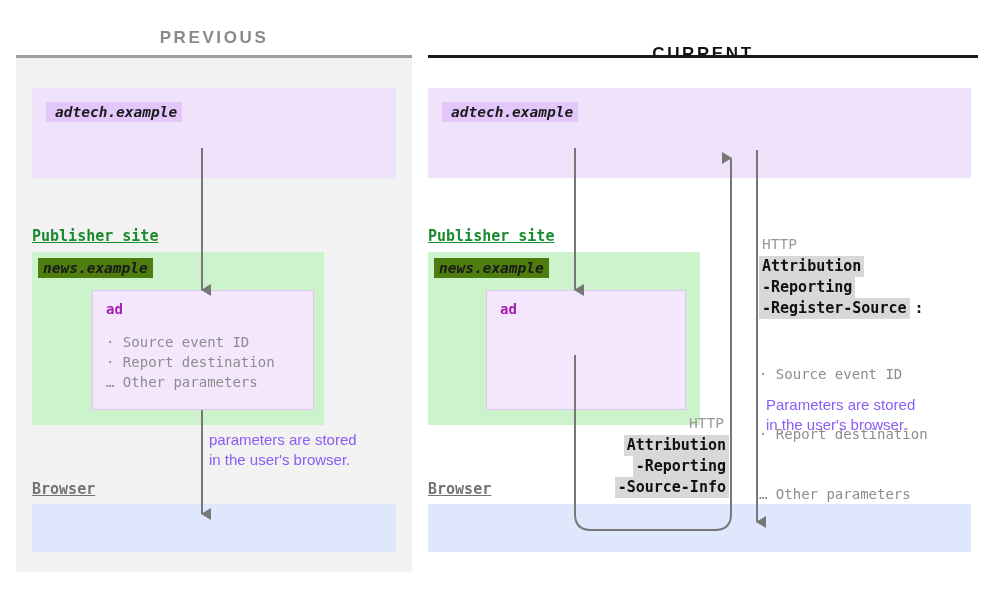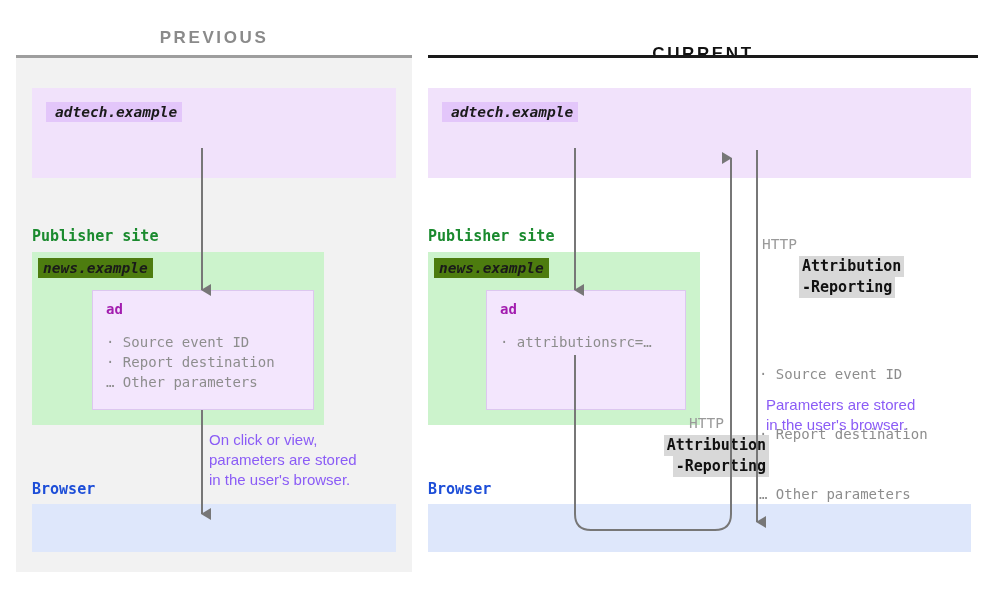--- a/index.html
+++ b/index.html
@@ -51,23 +51,24 @@
   }
   .badge-adtech{background:#e3c6fa;padding-left:9px;}
   .badge-news{background:#4d7c0f;}
 
   .zone-label{
     position:absolute;
     font-family:"DejaVu Sans Mono","Liberation Mono",monospace;
     font-size:15px;
     font-weight:bold;
     white-space:nowrap;
+    text-decoration:underline;
   }
   .label-publisher{color:#1a8a2e;}
-  .label-browser{color:#1d4ed8;}
+  .label-browser{color:#737373;}
 
   
   .adcard{
     position:absolute;
     box-sizing:border-box;
     background:#f3e6fd;
     border:1px solid #dcc7ef;
   }
   .ad-title{
     position:absolute;
@@ -98,21 +99,21 @@
   }
 
   
   .http-word{
     position:absolute;
     font-family:"DejaVu Sans Mono","Liberation Mono",monospace;
     font-size:14.5px;
     color:#9a9a9a;
     white-space:nowrap;
   }
-  .http-block{position:absolute;white-space:nowrap;padding-left:40px;}
+  .http-block{position:absolute;white-space:nowrap;}
   .http-block .hl{
     display:inline-block;
     font-family:"DejaVu Sans Mono","Liberation Mono",monospace;
     font-size:15px;
     font-weight:bold;
     color:#111111;
     background:#d8d8d8;
     padding:1px 3px;
   }
   .http-block .colon{
@@ -161,62 +162,64 @@
 
     <div class="adcard" style="left:76px;top:232px;width:222px;height:120px;"></div>
     <div class="ad-title" style="left:90px;top:243px;">ad</div>
     <div class="ad-list" style="left:90px;top:274px;">
       <div>· Source event ID</div>
       <div>· Report destination</div>
       <div>… Other parameters</div>
     </div>
 
     <div class="note" style="left:193px;top:372px;">
-      <div>On click or view,</div>
       <div>parameters are stored</div>
       <div>in the user's browser.</div>
     </div>
 
     <div class="zone-label label-browser" style="left:16px;top:422px;">Browser</div>
     <div class="zone zone-browser" style="left:16px;top:446px;width:364px;height:48px;"></div>
   </div>
 
   <div class="panel" id="panel-curr">
 
     <div class="zone zone-adtech" style="left:0px;top:30px;width:543px;height:90px;"></div>
     <div class="badge badge-adtech" style="left:14px;top:44px;">adtech.example</div>
 
     <div class="zone-label label-publisher" style="left:0px;top:169px;">Publisher site</div>
 
     <div class="zone zone-publisher" style="left:0px;top:194px;width:272px;height:173px;"></div>
     <div class="badge badge-news" style="left:6px;top:200px;">news.example</div>
 
     <div class="adcard" style="left:58px;top:232px;width:200px;height:120px;"></div>
     <div class="ad-title" style="left:72px;top:243px;">ad</div>
-    <div class="ad-list" style="left:72px;top:274px;">
-      <div>· attributionsrc=…</div>
-    </div>
 
     <div class="http-word" style="left:261px;top:357px;">HTTP</div>
     <div class="http-block" style="left:176px;top:377px;width:125px;">
       <div class="http-row r-right">
         <span class="hl">Attribution</span>
       </div>
       <div class="http-row r-right">
         <span class="hl">-Reporting</span>
       </div>
+      <div class="http-row r-right">
+        <span class="hl">-Source-Info</span>
+      </div>
     </div>
 
     <div class="http-word" style="left:334px;top:178px;">HTTP</div>
     <div class="http-block" style="left:331px;top:198px;">
       <div class="http-row">
         <span class="hl">Attribution</span>
       </div>
       <div class="http-row">
         <span class="hl">-Reporting</span>
+      </div>
+      <div class="http-row">
+        <span class="hl">-Register-Source</span><span class="colon">:</span>
       </div>
     </div>
     <div class="http-params" style="left:331px;top:266px;">
       <div>· Source event ID</div>
       <div>· Report destination</div>
       <div>… Other parameters</div>
     </div>
     <div class="note" style="left:338px;top:337px;">
       <div>Parameters are stored</div>
       <div>in the user's browser.</div>

